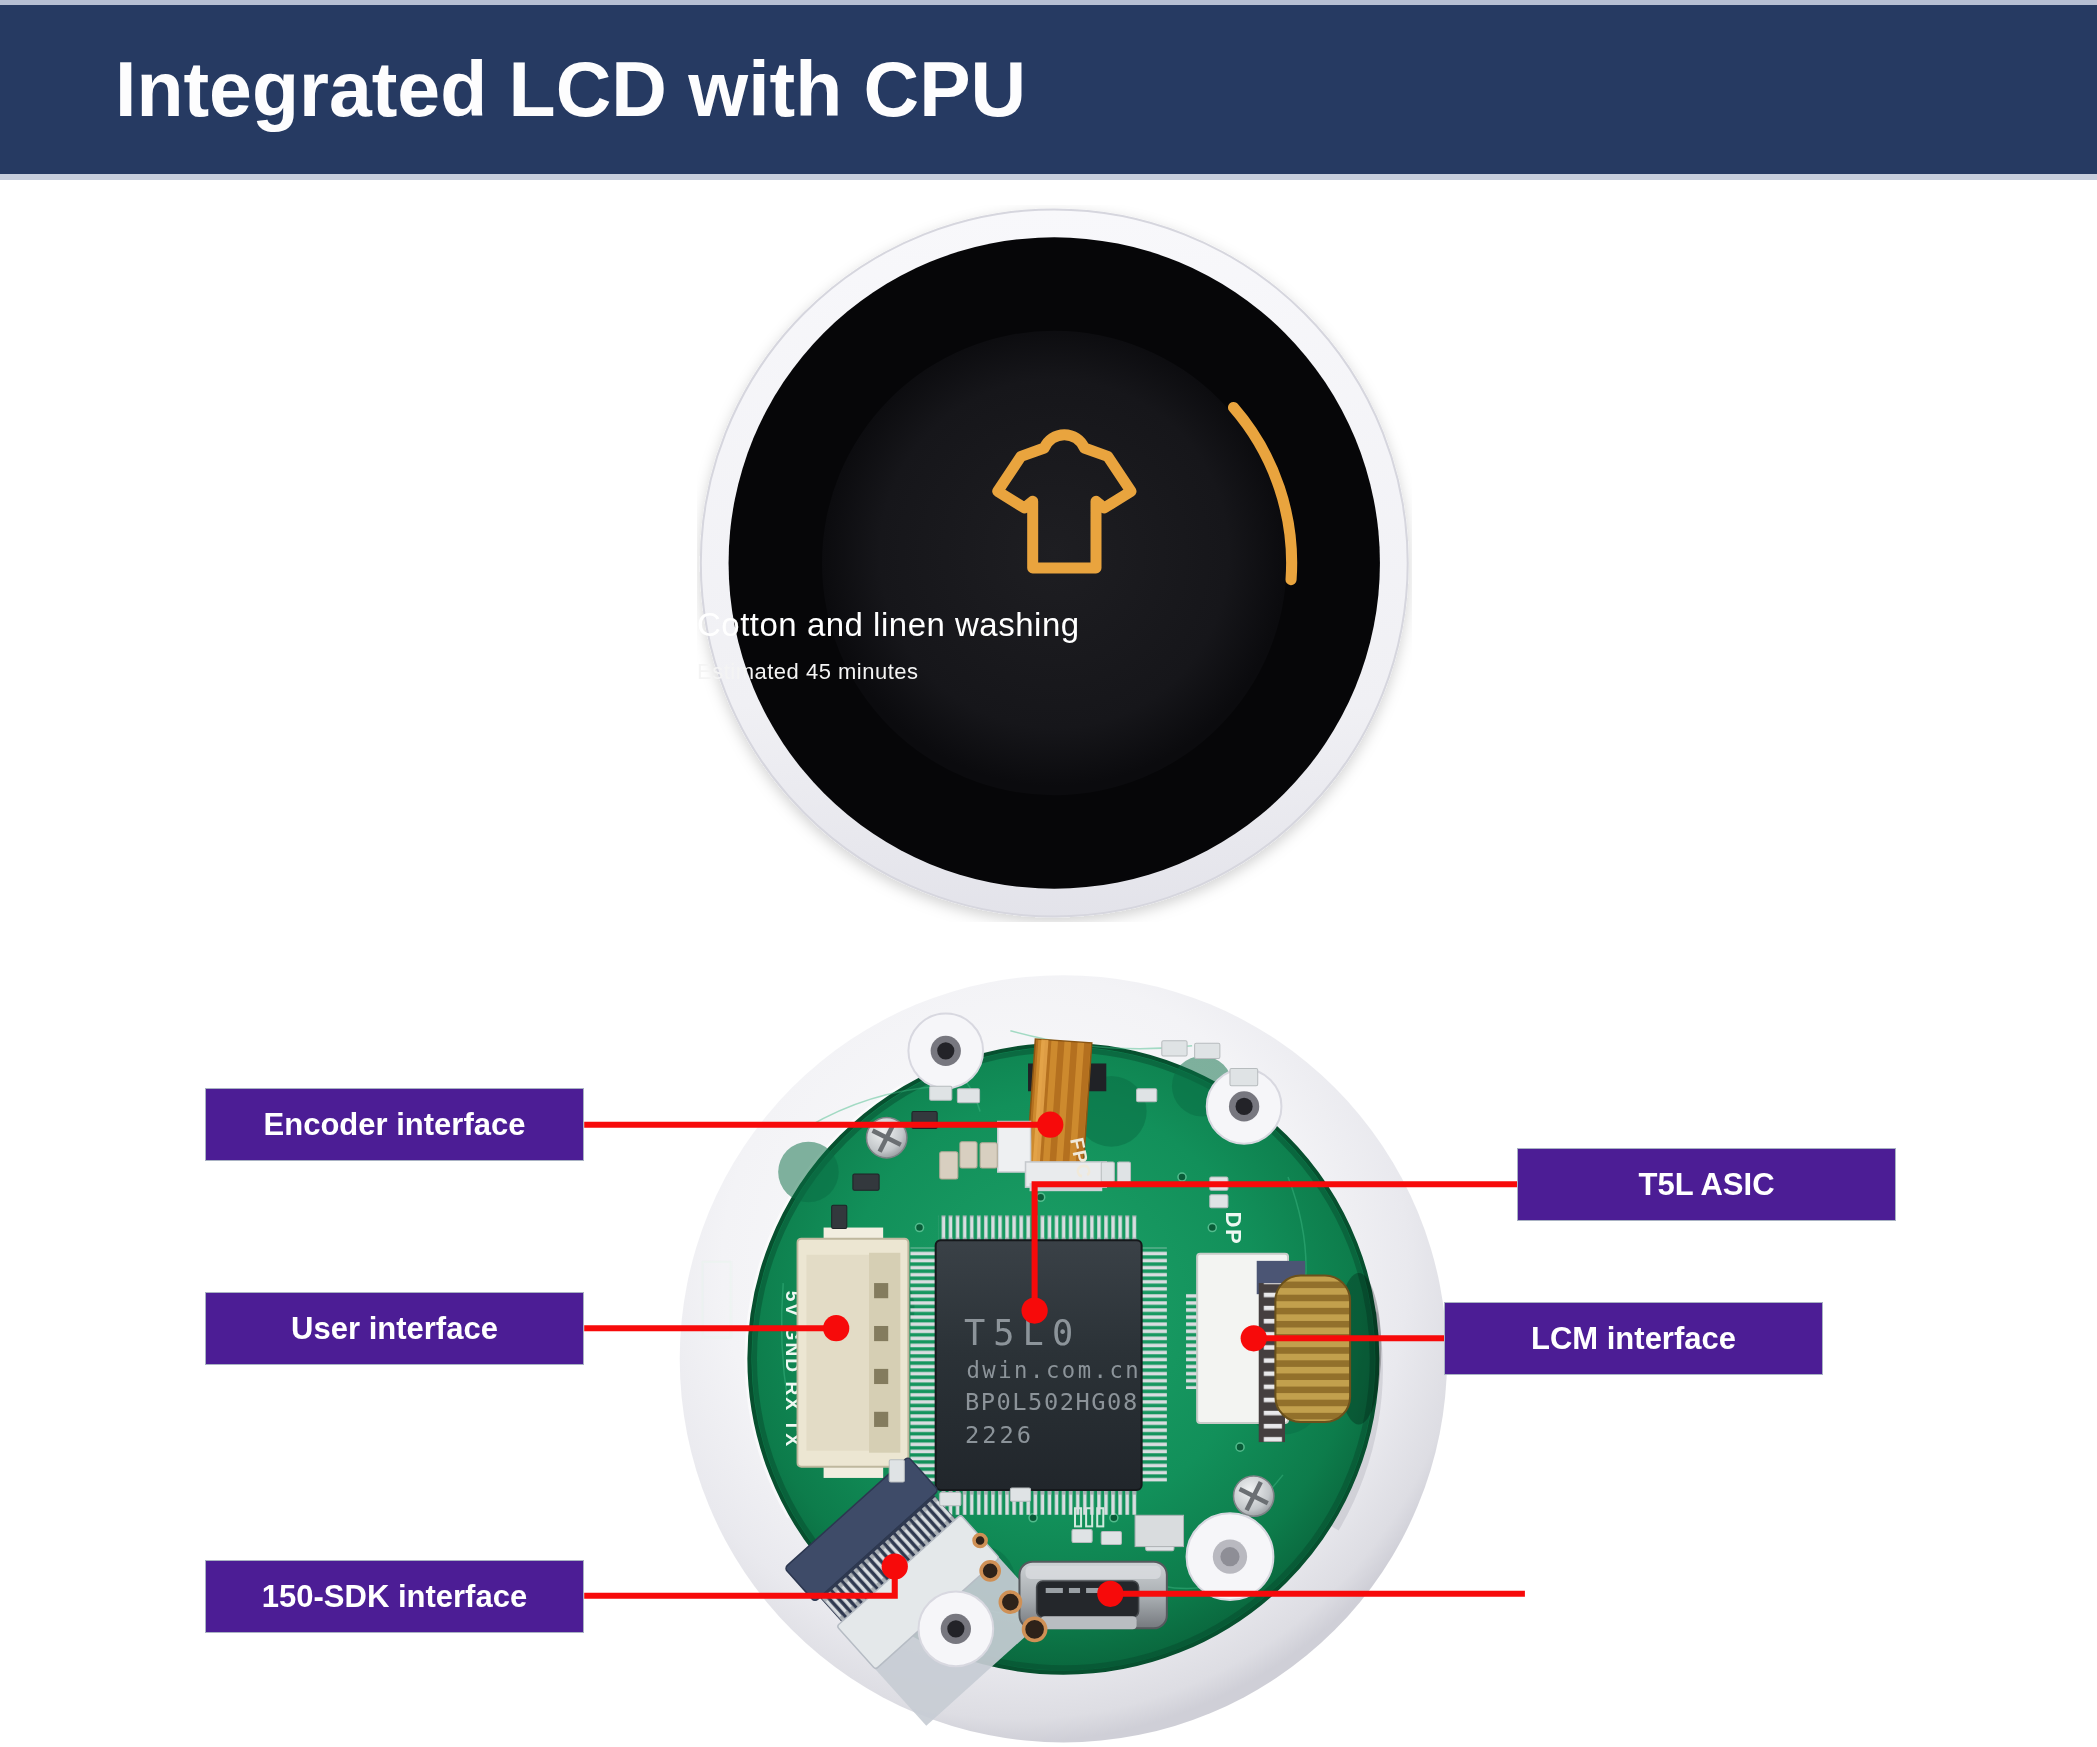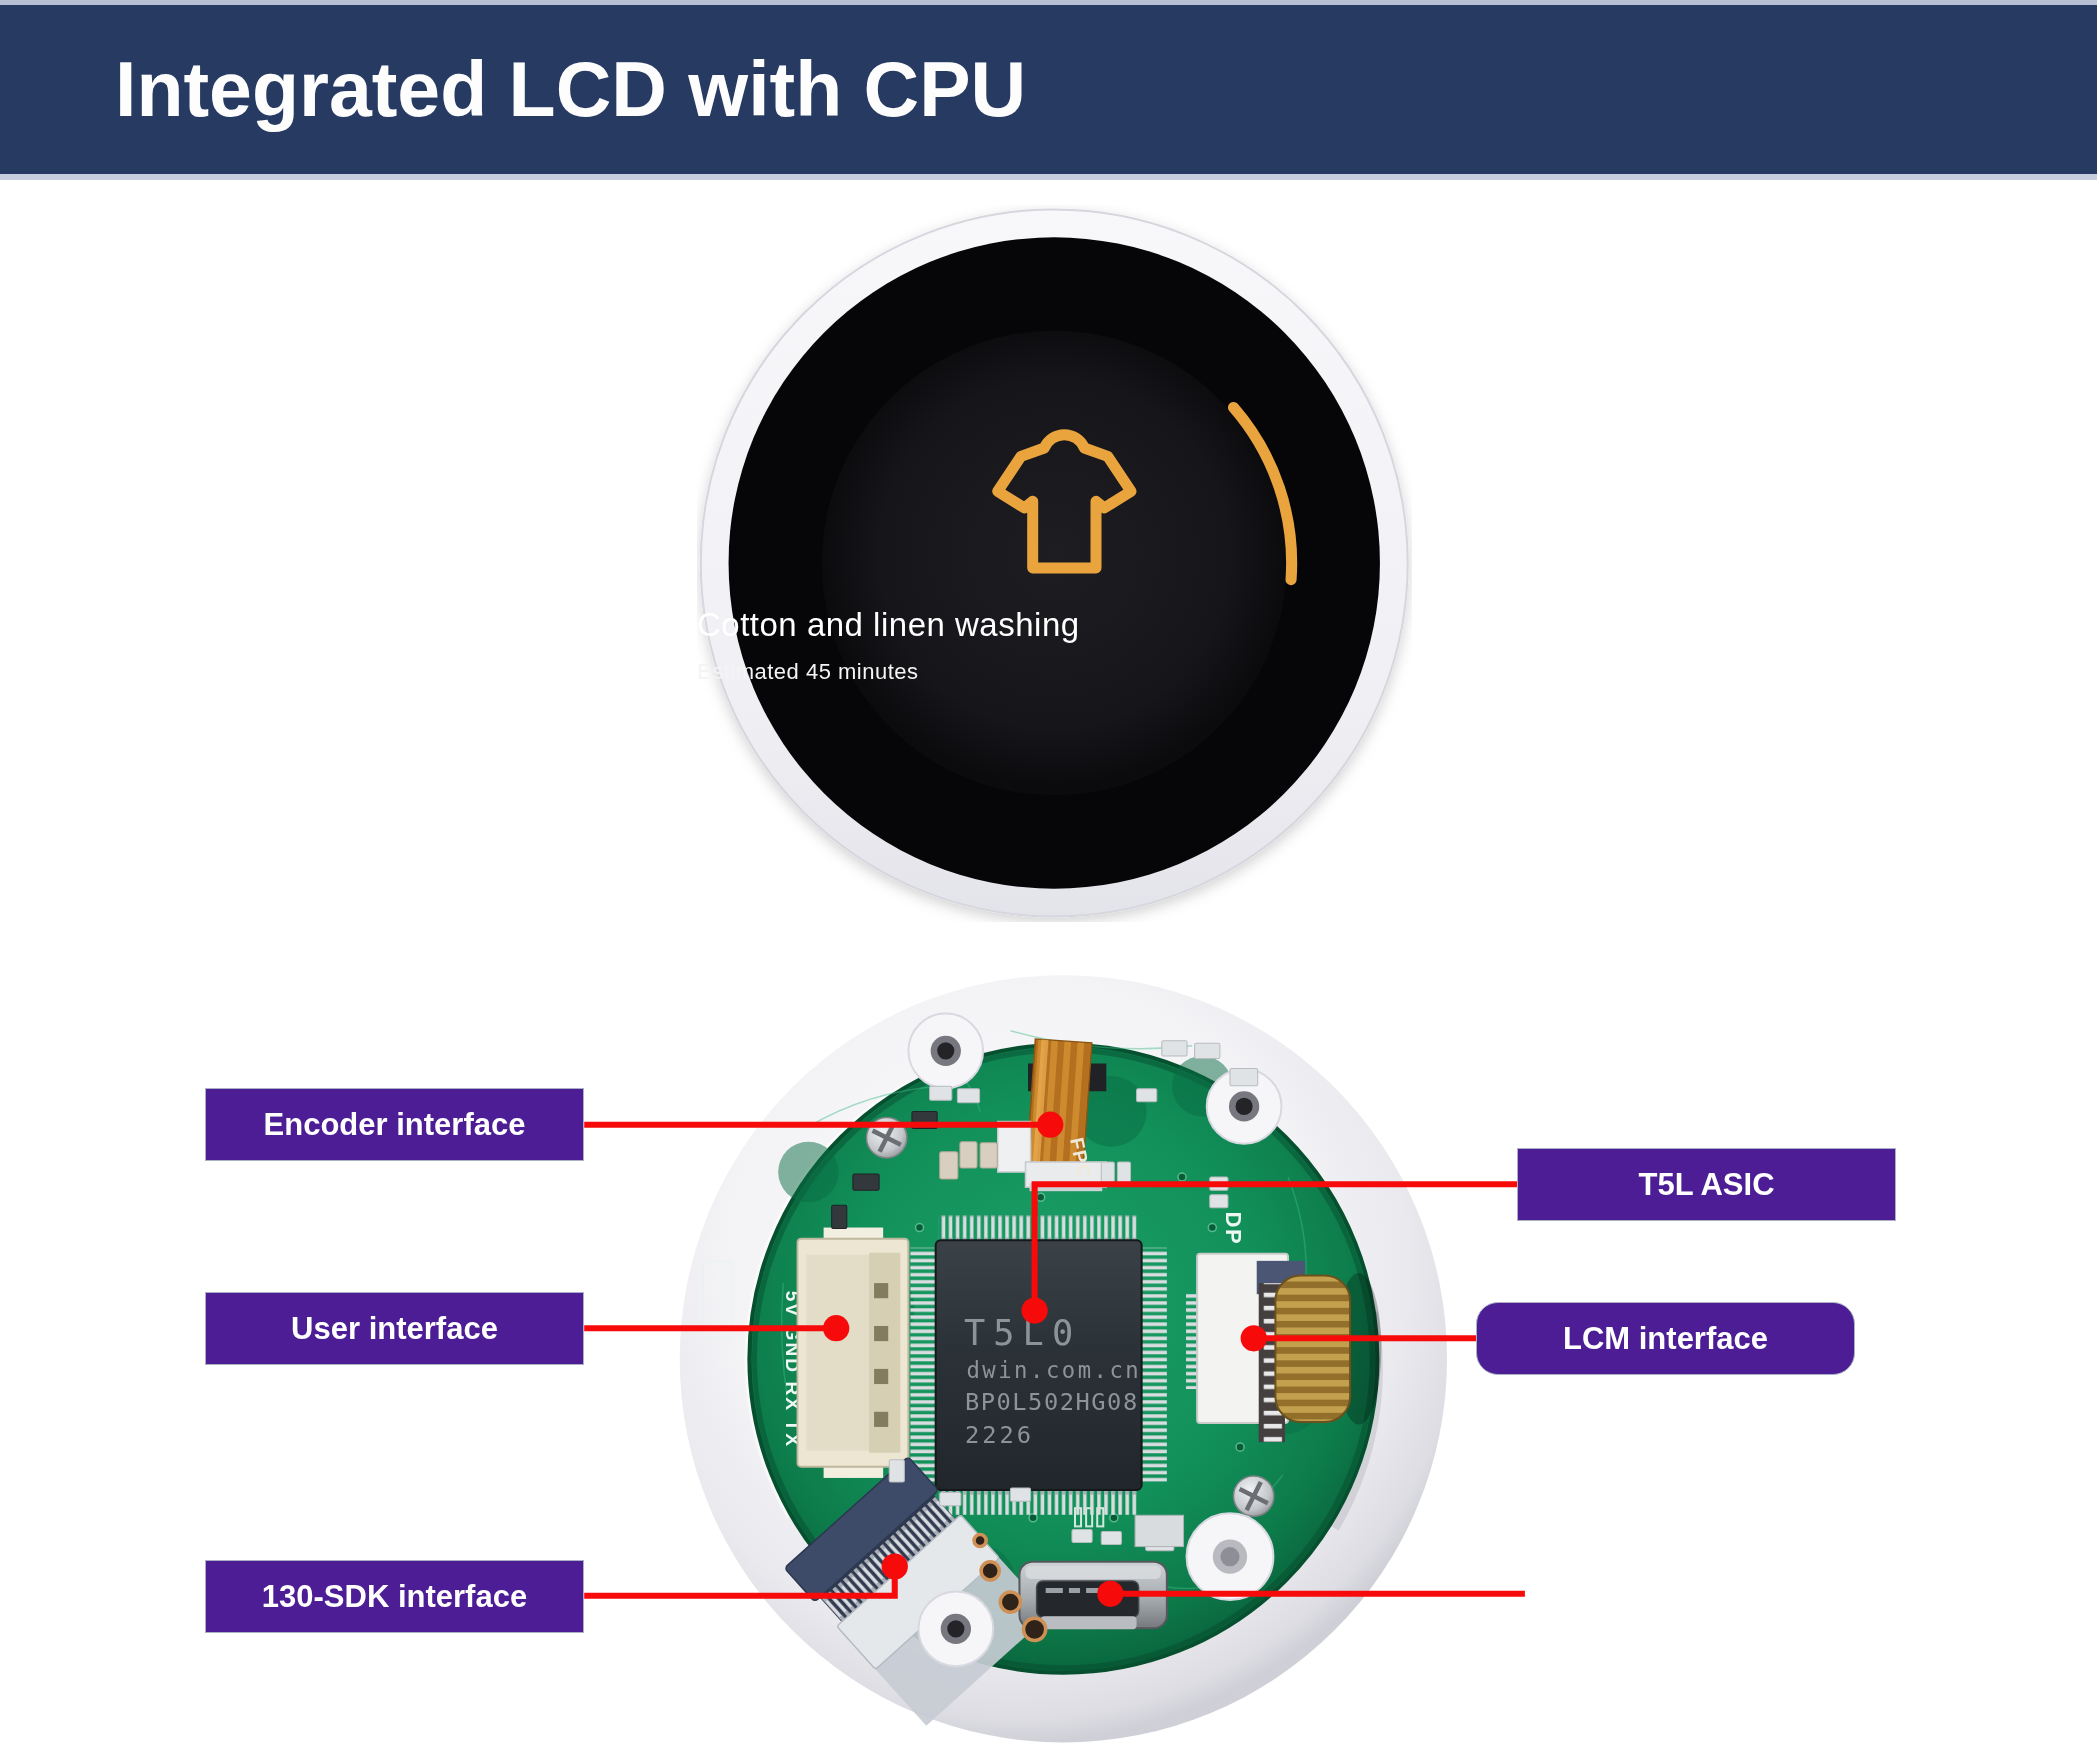--- a/index.html
+++ b/index.html
@@ -29,21 +29,21 @@
   .callout{
     position:absolute;width:379px;height:73px;background:#4c1d95;
     border:1px solid #a9b2c3;box-sizing:border-box;z-index:6;
     display:flex;align-items:center;justify-content:center;
     color:#ffffff;font-size:31px;font-weight:bold;white-space:nowrap;
   }
   .co-encoder{left:205px;top:1088px;}
   .co-user{left:205px;top:1292px;}
   .co-sdk{left:205px;top:1560px;}
   .co-t5l{left:1517px;top:1148px;}
-  .co-lcm{left:1476px;top:1302px;border-radius:22px;}
+  .co-lcm{left:1444px;top:1302px;}
   .co-usb{left:1526px;top:1558px;}
 </style>
 </head>
 <body>
 
 <div class="page">
 
   <div class="header-band">
     <div class="header-title">Integrated LCD with CPU</div>
   </div>
@@ -342,21 +342,21 @@
     </g>
   </svg>
 
   <div class="callout co-encoder">
       <span>Encoder interface</span>
     </div>
   <div class="callout co-user">
       <span>User interface</span>
     </div>
   <div class="callout co-sdk">
-      <span>130-SDK interface</span>
+      <span>150-SDK interface</span>
     </div>
   <div class="callout co-t5l">
       <span>T5L ASIC</span>
     </div>
   <div class="callout co-lcm">
       <span>LCM interface</span>
     </div>
 
 </div>
 

